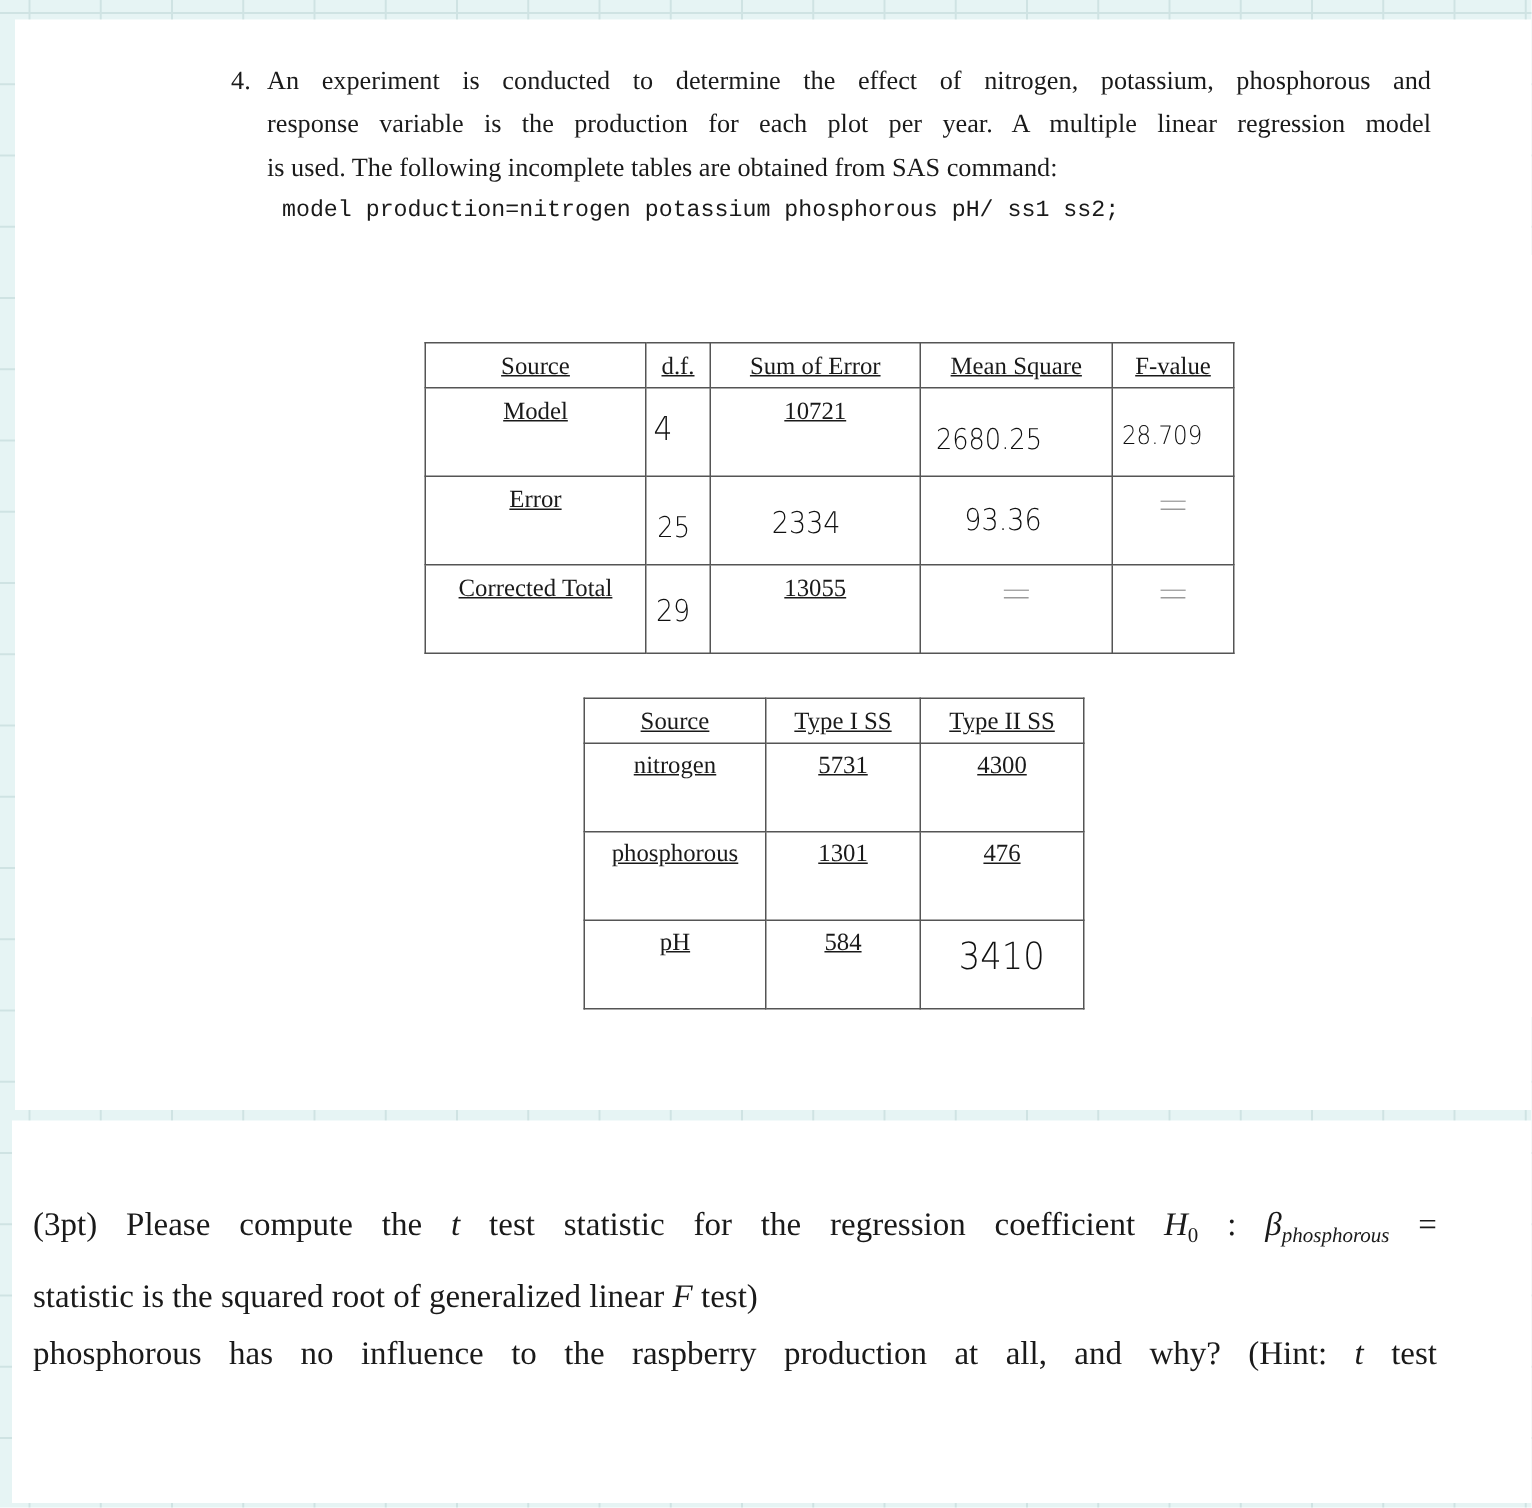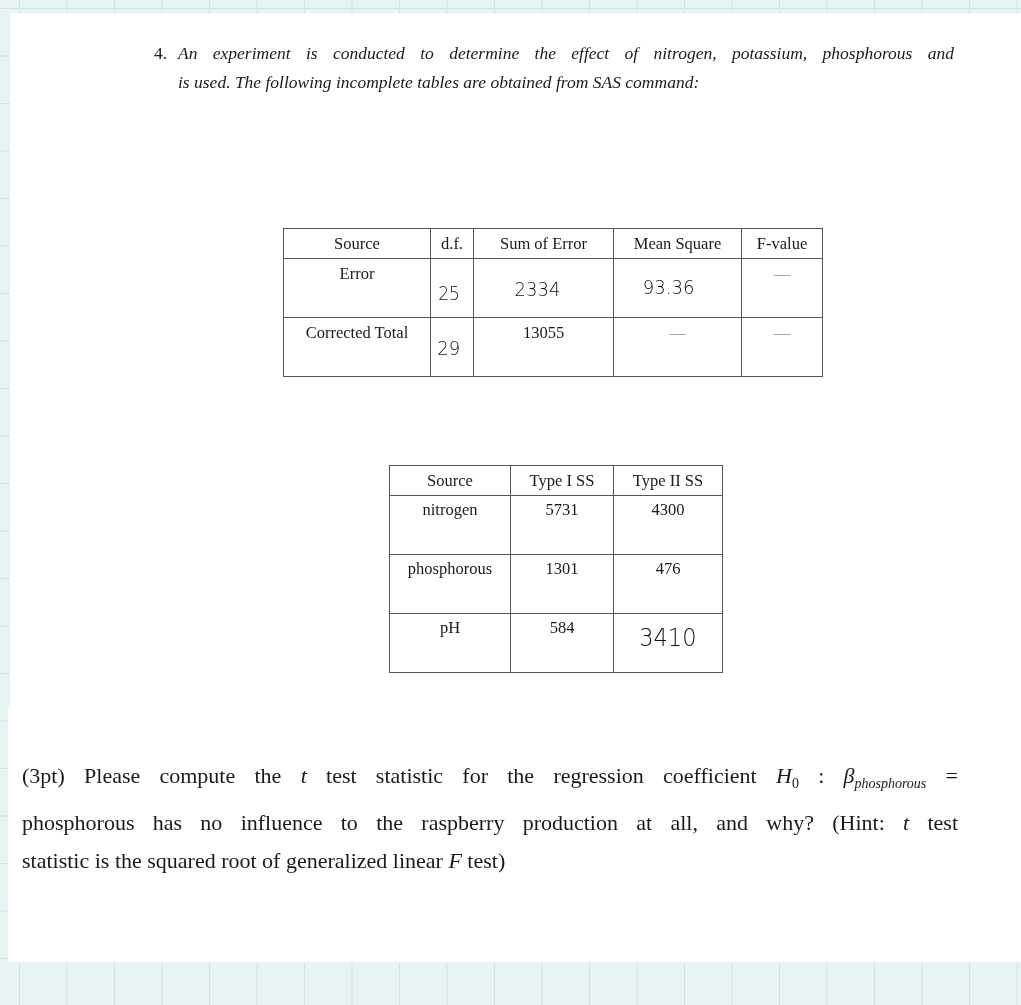--- a/index.html
+++ b/index.html
@@ -11,42 +11,42 @@
       linear-gradient(to bottom, #cfe3e3 1px, transparent 1px);
     background-size: 47.5px 47.5px;
     background-position: 19px 8px;
     font-family: "Liberation Serif", "DejaVu Serif", serif;
     color: #1a1a1a;
   }
   .card {
     position: absolute; background: #ffffff;
   }
   #card1 { left: 10px; top: 13px; width: 1011px; height: 727px; }
-  #card2 { left: 8px; top: 707px; width: 1013px; height: 255px; }
+  #card2 { left: 8px; top: 747px; width: 1013px; height: 255px; }
 
   .problem {
     position: absolute; left: 144px; top: 26px; width: 800px;
     font-size: 17.5px; line-height: 29px;
   }
   .problem .num { position: absolute; left: 0; top: 0; }
   .problem .body { margin-left: 24px; text-align: justify; text-align-last: left; }
-  .problem .line { display: block; white-space: nowrap; font-style: italic; }
+  .problem .line { display: block; white-space: nowrap; }
   .problem .line.j { text-align-last: justify; }
   .code {
     font-family: "Liberation Mono", "DejaVu Sans Mono", monospace;
     font-size: 15.5px; margin-left: 10px; white-space: pre;
   }
 
   table.anova, table.ss {
     position: absolute; border-collapse: collapse;
     font-family: "Liberation Serif", "DejaVu Serif", serif; font-size: 16.5px;
   }
   table.anova td, table.anova th, table.ss td, table.ss th {
     border: 1.3px solid #555; text-align: center; vertical-align: top;
-    font-weight: normal; padding: 0;
+    font-weight: normal; padding: 0; text-decoration: underline;
   }
   table.anova { left: 273px; top: 215px; }
   table.anova th { height: 29px; line-height: 29px; }
   table.anova td { height: 57px; line-height: 28px; padding-top: 1px; }
   table.anova .c0 { width: 146px; }
   table.anova .c1 { width: 42px; }
   table.anova .c2 { width: 139px; }
   table.anova .c3 { width: 127px; }
   table.anova .c4 { width: 80px; }
 
@@ -76,32 +76,47 @@
   .question sub { font-size: 14px; font-style: italic; vertical-align: -5px; }
 </style>
 </head>
 <body>
 
 <div class="card" id="card1">
   <div class="problem">
     <span class="num">4.</span>
     <div class="body">
       <span class="line j">An experiment is conducted to determine the effect of nitrogen, potassium, phosphorous and</span>
+      <span class="line j">response variable is the production for each plot per year. A multiple linear regression model</span>
       <span class="line">is used. The following incomplete tables are obtained from SAS command:</span>
+      <span class="line code">model production=nitrogen potassium phosphorous pH/ ss1 ss2;</span>
     </div>
   </div>
 
   <table class="anova">
     <tbody>
         <tr>
       <th class="c0">Source</th>
       <th class="c1">d.f.</th>
       <th class="c2">Sum of Error</th>
       <th class="c3">Mean Square</th>
       <th class="c4">F-value</th>
+    </tr>
+    <tr>
+      <td>Model</td>
+      <td class="cell-rel">
+            <span class="hw hw-abs" style="left:4px;top:14px;font-size:22px;">4</span>
+          </td>
+      <td>10721</td>
+      <td class="cell-rel">
+            <span class="hw hw-abs" style="left:6px;top:20px;">2680.25</span>
+          </td>
+      <td class="cell-rel">
+            <span class="hw hw-abs" style="left:3px;top:18px;font-size:17px;">28.709</span>
+          </td>
     </tr>
     <tr>
       <td>Error</td>
       <td class="cell-rel">
             <span class="hw hw-abs" style="left:6px;top:20px;">25</span>
           </td>
       <td class="cell-rel">
             <span class="hw hw-abs" style="left:38px;top:16px;font-size:20px;">2334</span>
           </td>
       <td class="cell-rel">
@@ -145,16 +160,16 @@
             <span class="hw hw-abs" style="left:22px;top:10px;font-size:25px;">3410</span>
           </td>
     </tr>
   </tbody>
     </table>
 </div>
 
 <div class="card" id="card2">
   <div class="question">
     <span class="line"><span>(3pt)</span> <span>Please compute the </span><i>t</i><span> test statistic for the regression coefficient </span><i>H</i><sub style="font-style:normal">0</sub><span> : </span><i>β</i><sub>phosphorous</sub><span> =</span></span>
+    <span class="line last"><span>statistic is the squared root of generalized linear </span><i>F</i><span> test)</span></span>
     <span class="line"><span>phosphorous has no influence to the raspberry production at all, and why? (Hint: </span><i>t</i><span> test</span></span>
-    <span class="line last"><span>statistic is the squared root of generalized linear </span><i>F</i><span> test)</span></span>
   </div>
 </div>
 
 </body></html>

